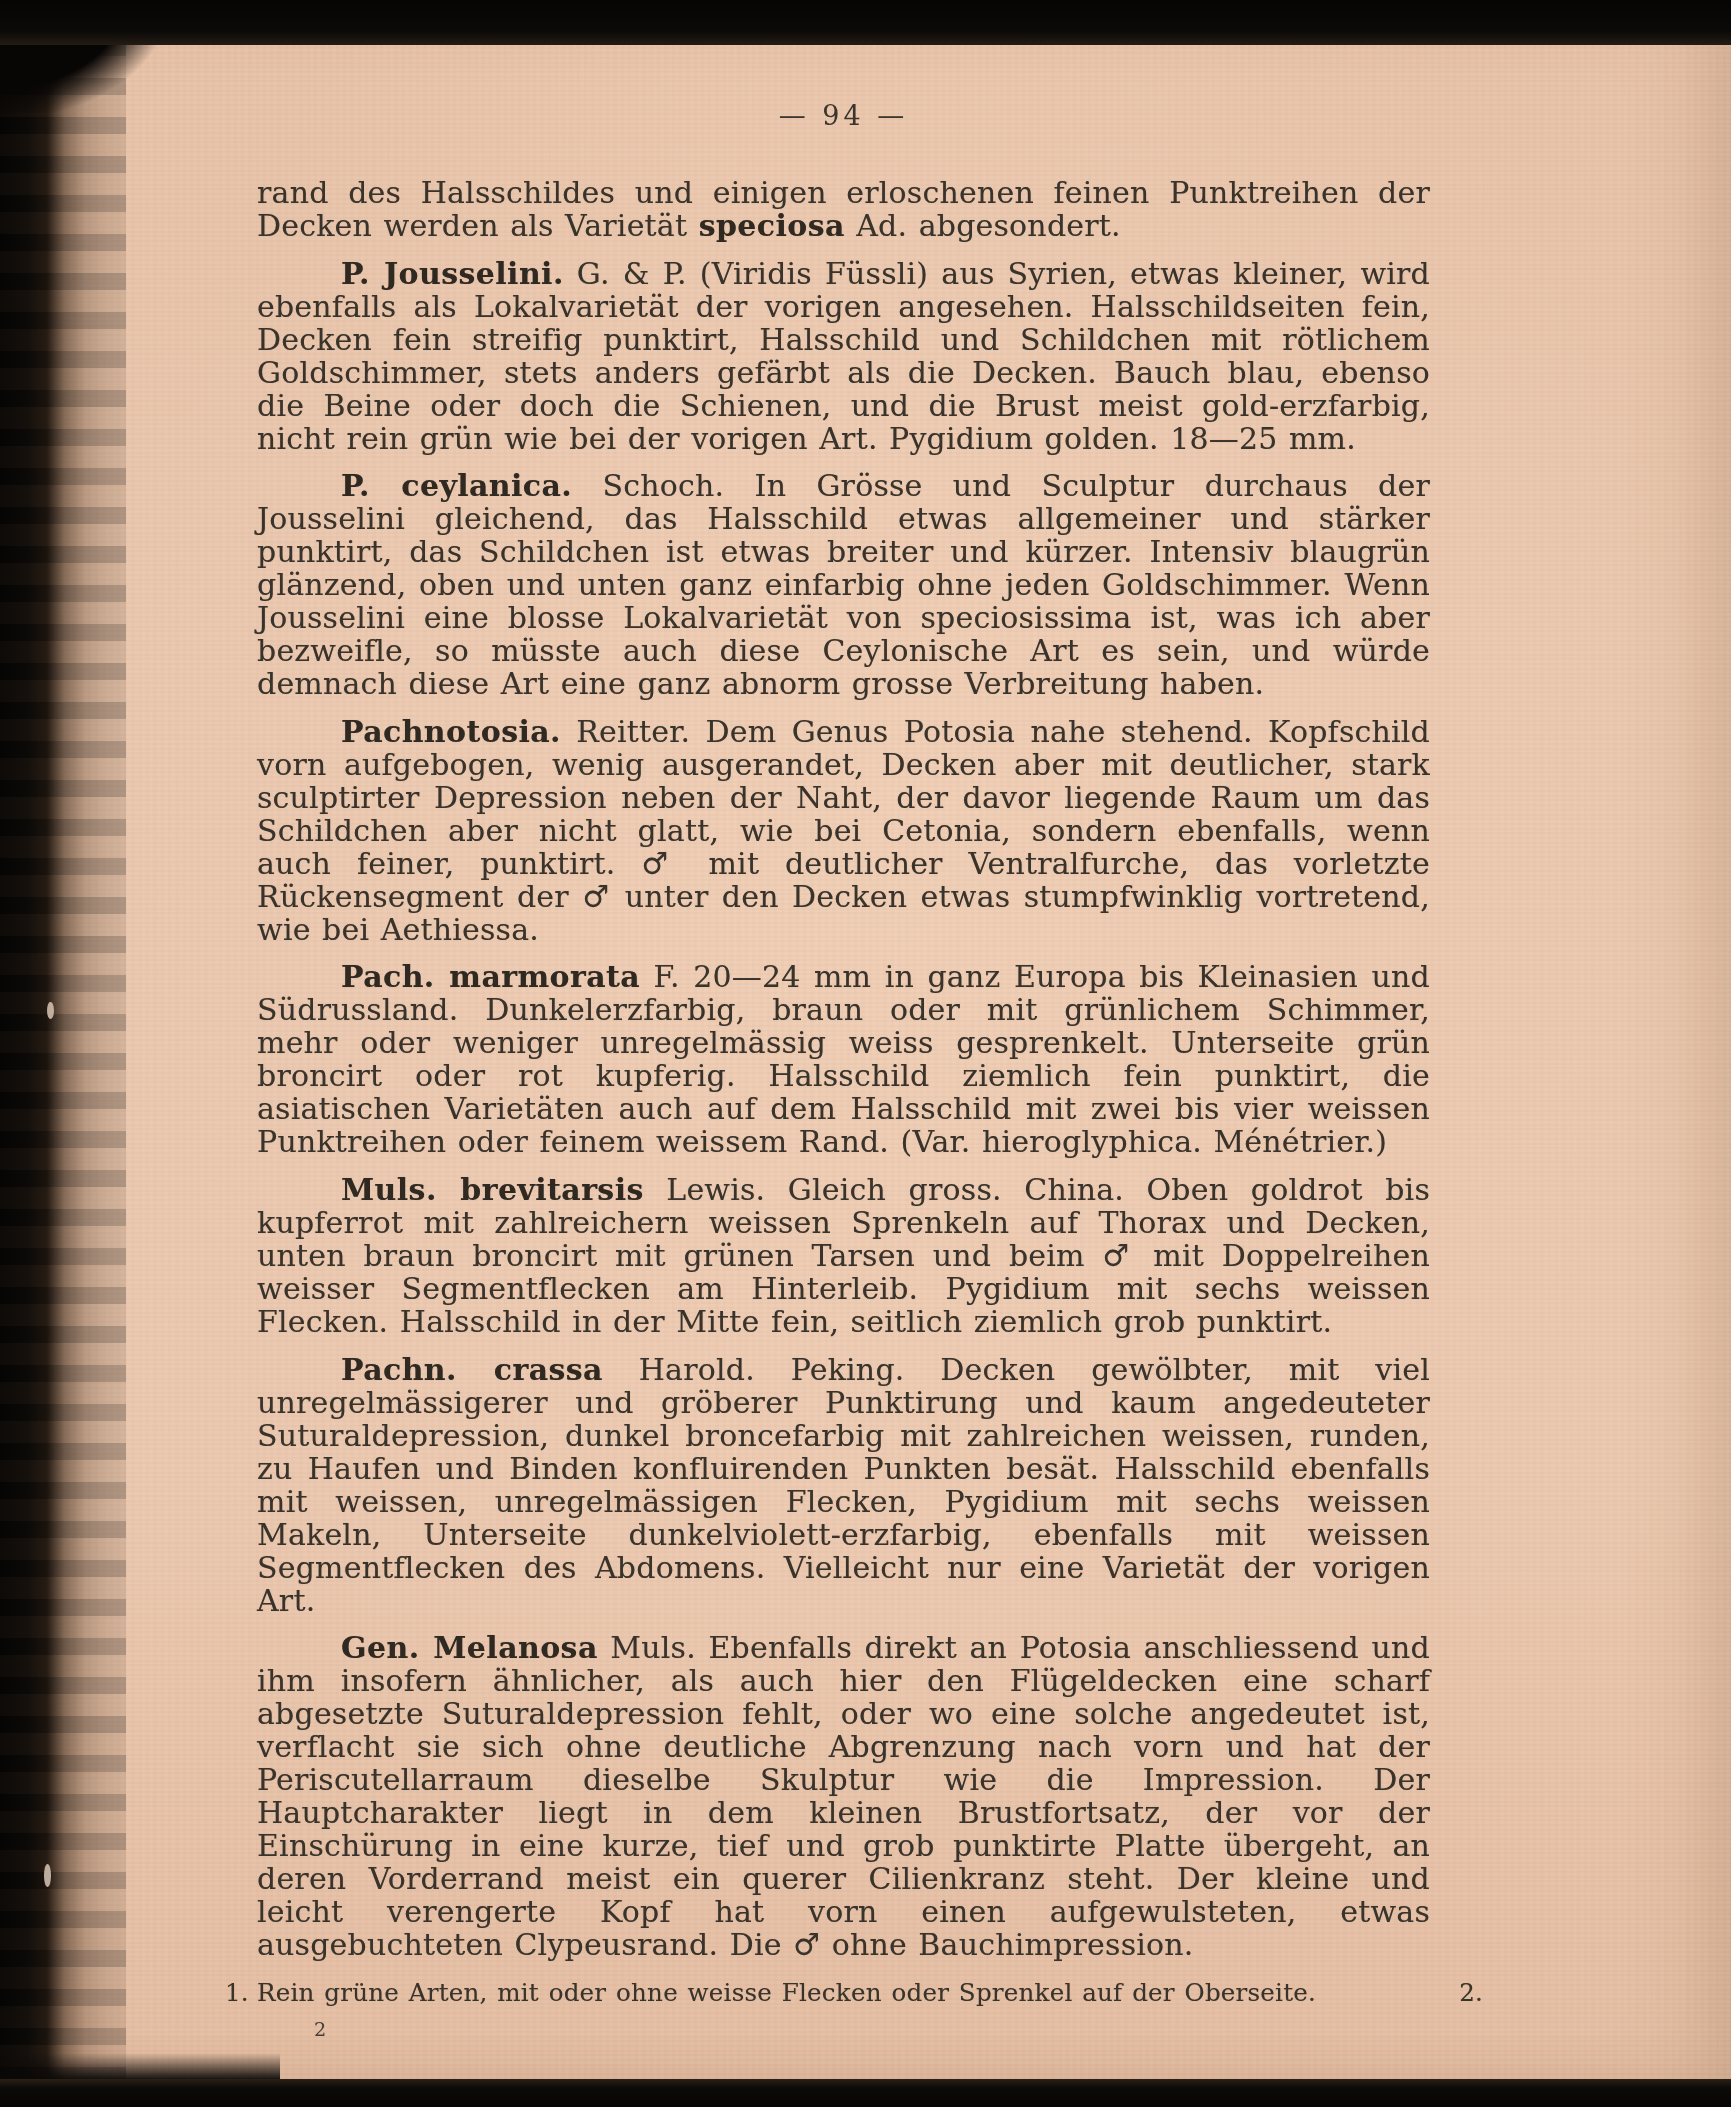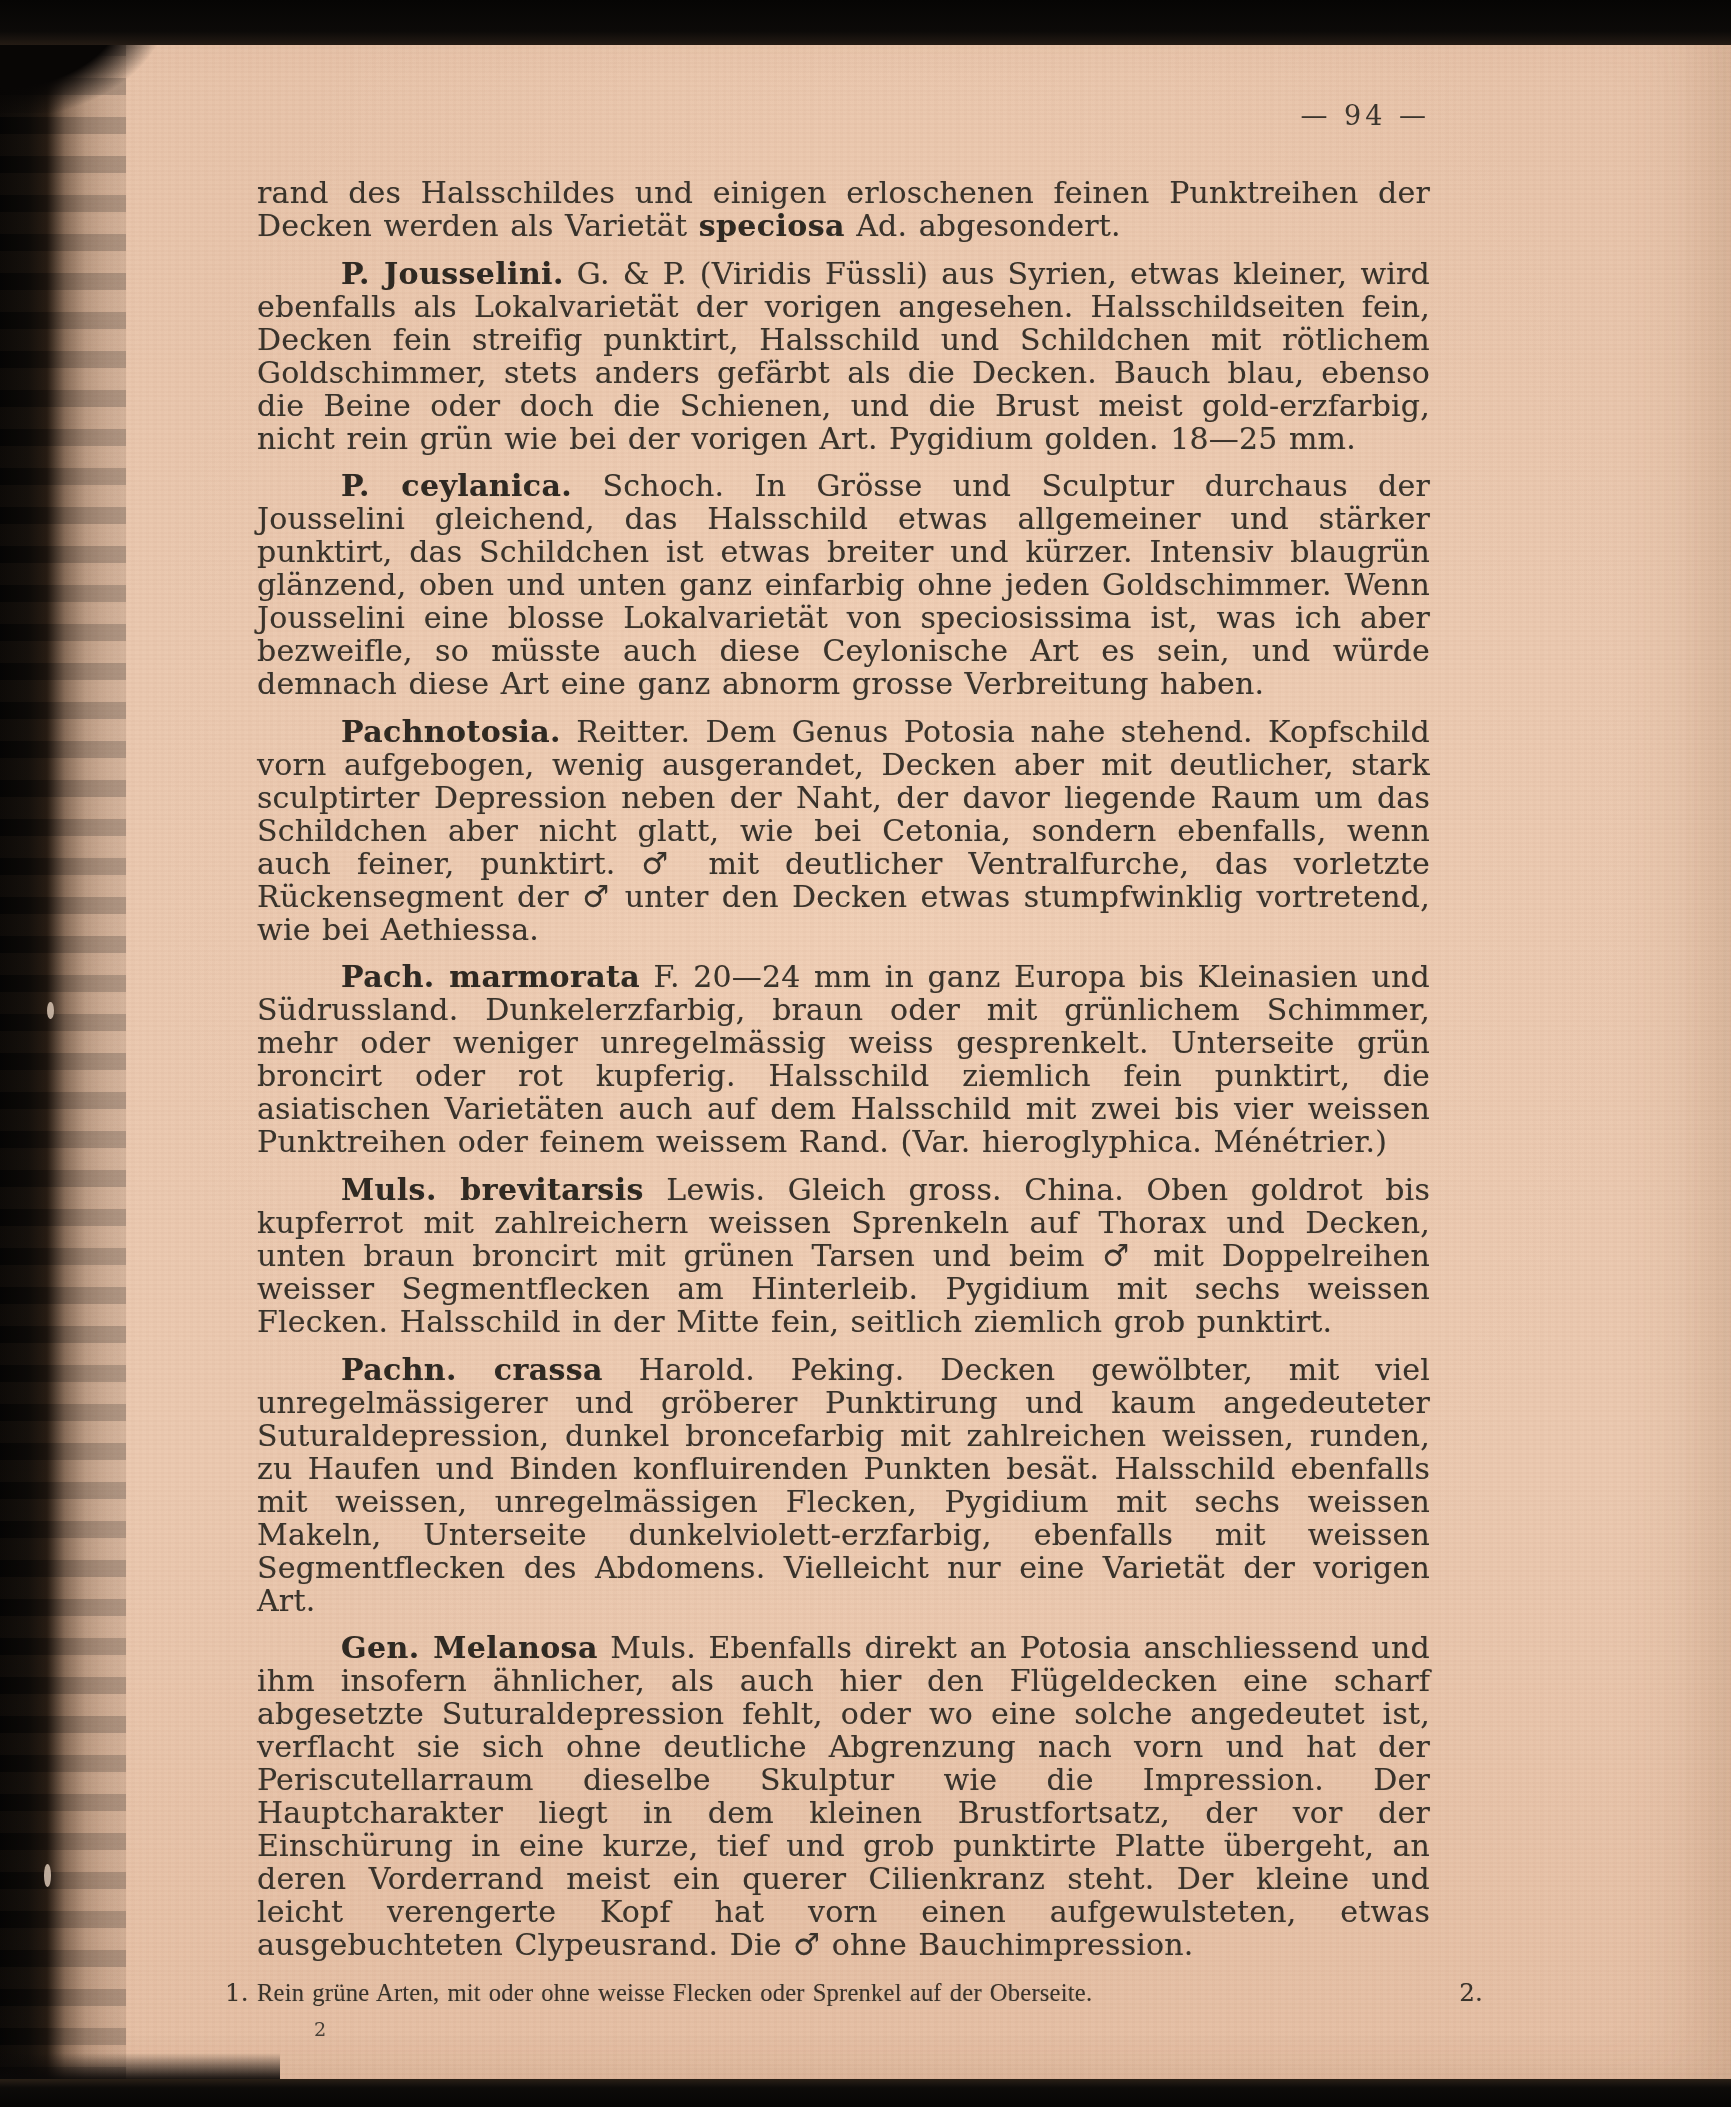--- a/index.html
+++ b/index.html
@@ -55,21 +55,21 @@
   }
   .thread-1 { left: 47px; top: 1002px; }
   .thread-2 { left: 44px; top: 1864px; height: 22.6px; }
   .content {
     position: absolute;
     left: 257px;
     right: 301px;
     top: 100px;
   }
   .pageno {
-    text-align: right;
+    text-align: center;
     font-size: 27px;
     letter-spacing: 4px;
     margin-bottom: 45px;
     color: #3b352d;
   }
   .para {
     margin: 0 0 14.6px 0;
     font-size: 30px;
     line-height: 33px;
     text-align: justify;
@@ -90,21 +90,21 @@
     margin-left: -32px;
     margin-right: -53px;
     margin-top: 6.7px;
     font-size: 24.6px;
     line-height: 33px;
     letter-spacing: 0.2px;
     word-spacing: 1.7px;
     text-shadow: 0 0 0.7px rgba(57,51,43,.35);
   }
   .key-num { width: 32px; flex: 0 0 auto; }
-  .key-text { flex: 0 1 auto; font-family: Liberation Serif, serif; }
+  .key-text { flex: 0 1 auto; }
   .key-ref { margin-left: auto; flex: 0 0 auto; }
   .signature {
     margin-top: 9.3px;
     margin-left: 57px;
     font-size: 19.3px;
     color: #463f36;
   }
 </style>
 </head>
 <body>

